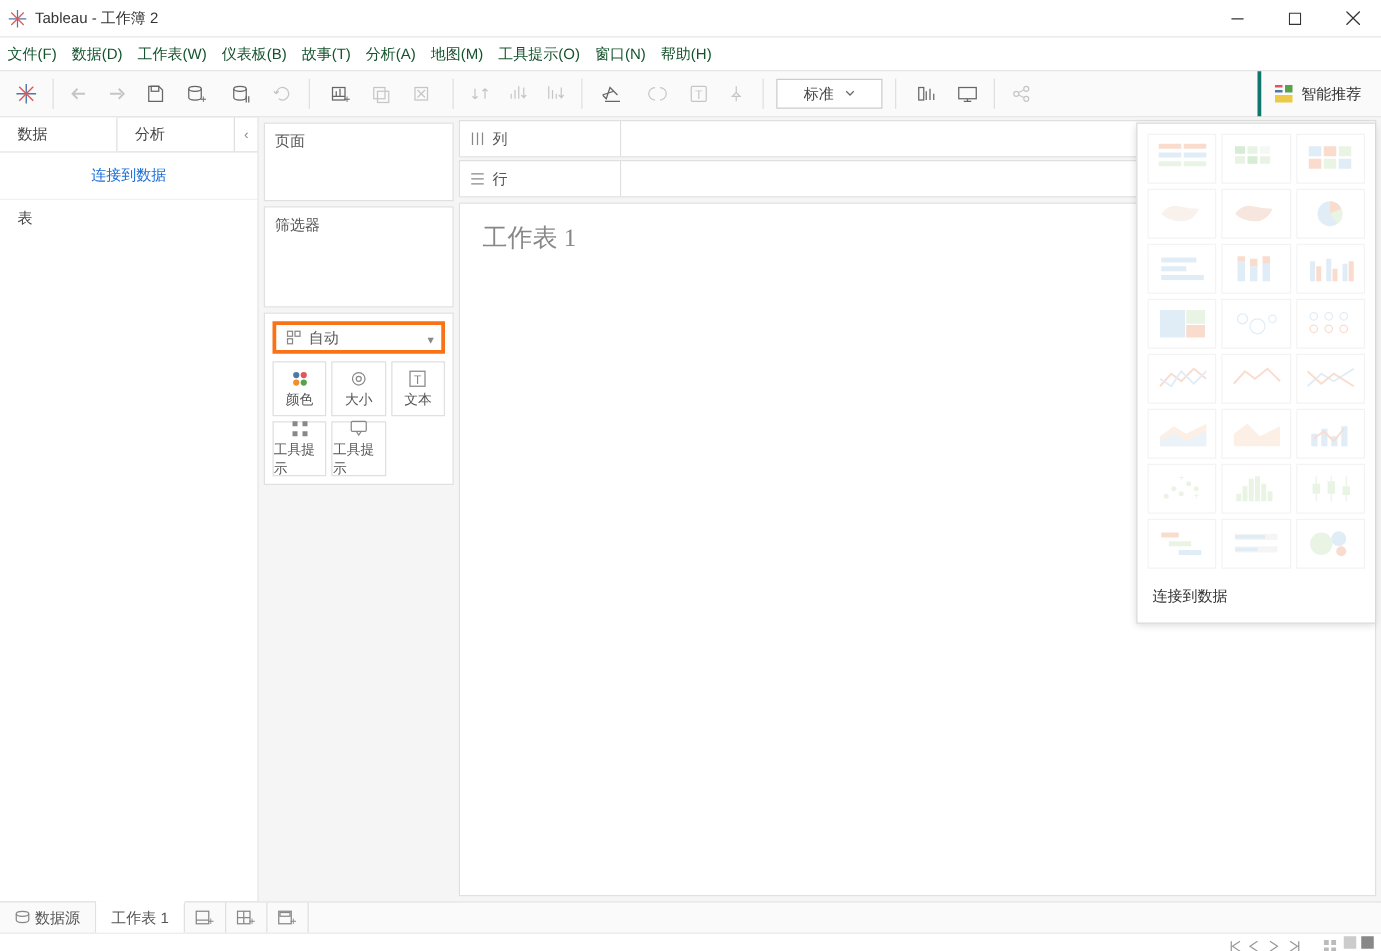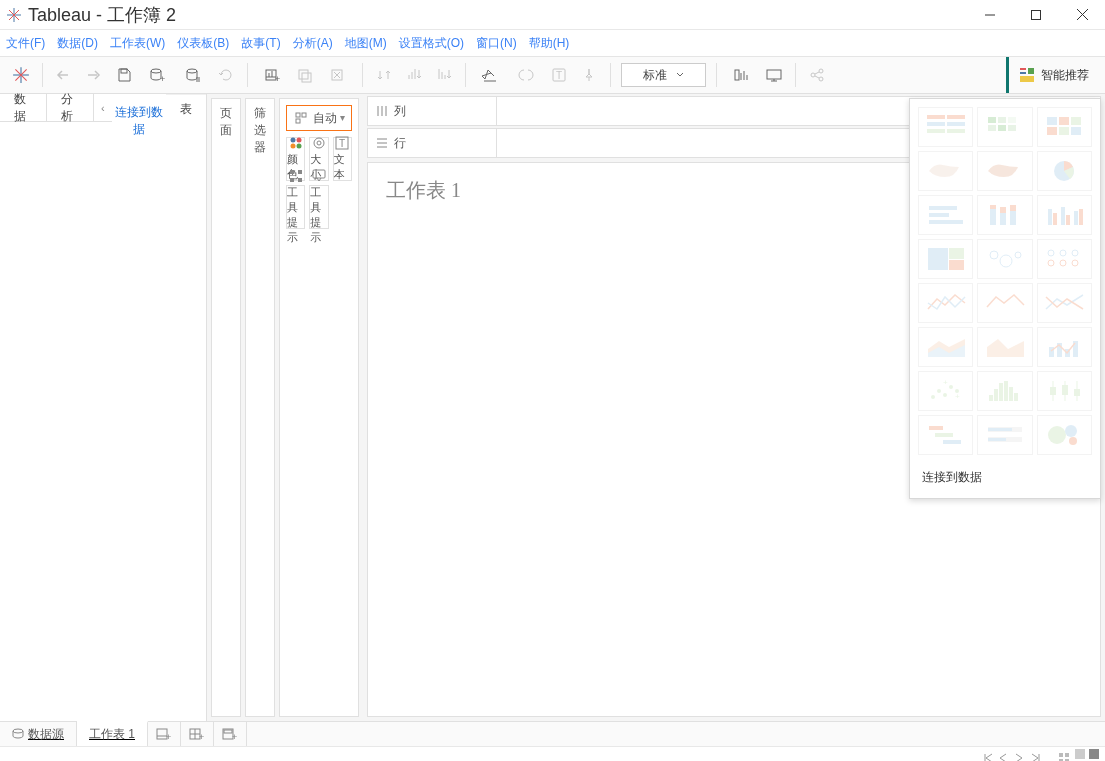--- a/index.html
+++ b/index.html
@@ -1,58 +1,58 @@
 <!DOCTYPE html>
 <html><head>
 <meta charset="utf-8">
 <style>
 * { margin: 0; padding: 0; box-sizing: border-box; font-family: "Microsoft YaHei", "SimSun", Arial, sans-serif; }
 html, body { width: 1105px; height: 761px; overflow: hidden; background: #fff; }
 
 
 .titlebar { height: 30px; border-bottom: 1px solid #e8e8e8; display: flex; align-items: center; padding-left: 6px; }
 .titlebar .logo { width: 16px; height: 16px; margin-right: 6px; position: relative; }
-.titlebar .title { font-size: 18px; color: #333; }
+.titlebar .title { font-size: 12px; color: #333; }
 .titlebar .win-controls { margin-left: auto; display: flex; }
 .titlebar .win-btn { width: 46px; height: 30px; display: flex; align-items: center; justify-content: center; font-size: 11px; color: #333; }
 
 
 .menubar { height: 26px; display: flex; align-items: center; padding-left: 6px; }
-.menubar .menu-item { font-size: 12px; color: #3b82f6; margin-right: 12px; cursor: default; }
+.menubar .menu-item { font-size: 12px; color: #14532d; margin-right: 12px; cursor: default; }
 
 
 .toolbar { height: 38px; border-top: 1px solid #e5e5e5; border-bottom: 1px solid #e0e0e0; display: flex; align-items: center; padding: 0 6px; background: #fafafa; }
 .toolbar .tbtn { width: 30px; height: 28px; display: flex; align-items: center; justify-content: center; color: #666; cursor: default; }
 .toolbar .tbtn.dd { width: 36px; position: relative; }
 .toolbar .sep { width: 1px; height: 24px; background: #e0e0e0; margin: 0 6px; }
 .toolbar .tbtn.disabled { opacity: .35; }
 .toolbar .view-select { width: 85px; height: 24px; border: 1px solid #ccc; display: flex; align-items: center; padding: 0 21px; font-size: 12px; color: #444; background: #fff; margin: 0 4px; }
 .toolbar .view-select svg { margin-left: auto; }
 .smart-rec { margin-left: auto; display: flex; align-items: center; padding: 4px 10px; font-size: 12px; color: #333; border-left: 3px solid #0f766e; height: 100%; }
 .smart-rec svg { margin-right: 6px; }
 
 
 .workarea { display: flex; height: calc(761px - 30px - 26px - 38px - 25px - 15px); }
 
 
-.left-pane { width: 207px; border-right: 1px solid #e0e0e0; display: flex; flex-direction: row; }
+.left-pane { width: 207px; border-right: 1px solid #e0e0e0; display: flex; flex-direction: column; }
 .left-tabs { height: 28px; display: flex; border-bottom: 1px solid #e0e0e0; }
 .left-tabs .ltab { flex: 1; display: flex; align-items: center; padding: 0 14px; font-size: 12px; color: #444; border-right: 1px solid #e0e0e0; }
 .left-tabs .collapse-btn { width: 18px; display:flex; align-items:center; justify-content:center; color:#888; font-size:11px; }
 .connect-link { color: #1a6ed8; font-size: 12px; text-align: center; padding: 10px 0; cursor: pointer; text-decoration: none; }
 .left-pane .tables-label { font-size: 12px; color: #444; padding: 6px 14px; border-top:1px solid #f0f0f0;}
 
 
-.cards-col { width: 160px; padding: 4px 4px; display: flex; flex-direction: row; gap: 4px; background: #f5f5f5; }
+.cards-col { width: 160px; padding: 4px 4px; display: flex; flex-direction: column; gap: 4px; background: #f5f5f5; }
 .card { background: #fff; border: 1px solid #e0e0e0; }
 .card-title { font-size: 12px; color: #555; padding: 6px 8px; }
 .card.pages .card-body { height: 32px; }
 .card.filters .card-body { height: 50px; }
 .card.marks .card-body { padding: 6px; }
-.marks-select { height: 26px; border: 1px solid #f97316; display:flex; align-items:center; padding:0 8px; font-size:12px; color:#555; margin-bottom:6px; position:relative; }
+.marks-select { height: 26px; border: 3px solid #f97316; display:flex; align-items:center; padding:0 8px; font-size:12px; color:#555; margin-bottom:6px; position:relative; }
 .marks-select .dd-arrow { position:absolute; right:6px; top:6px; font-size:10px; color:#888;}
 .marks-grid { display: grid; grid-template-columns: repeat(3, 1fr); gap: 4px; }
 .mark-cell { height: 44px; border: 1px solid #e0e0e0; display: flex; flex-direction: column; align-items: center; justify-content: center; font-size: 11px; color: #555; }
 .mark-cell svg { margin-bottom: 2px; }
 .flex-spacer-card { flex:1; background: #f5f5f5;}
 
 
 .canvas-col { flex: 1; display: flex; flex-direction: column; background:#f5f5f5;}
 .shelf-row { height: 30px; display: flex; margin:2px 4px 0 0; }
 .shelf-label { width: 130px; border: 1px solid #e0e0e0; display: flex; align-items: center; padding: 0 8px; font-size: 12px; color: #555; background:#fff;}
@@ -61,21 +61,21 @@
 .sheet-canvas { flex: 1; margin: 4px 4px 4px 0; border: 1px solid #e0e0e0; padding: 14px 18px; background:#fff;}
 .sheet-title { font-size: 20px; color: #888; font-family: "SimSun", serif;}
 
 
 .showme-panel { position:absolute; right:4px; top:98px; width:192px; background:#fff; border:1px solid #d8d8d8; box-shadow:0 2px 6px rgba(0,0,0,.15); padding:8px;}
 .showme-grid { display:grid; grid-template-columns:repeat(3,1fr); gap:4px;}
 .sm-cell { height:40px; border:1px solid #ebebeb; opacity:.55; display:flex; align-items:center; justify-content:center;}
 .showme-hint { font-size:12px; color:#333; margin-top:14px; padding:0 4px 4px;}
 
 
-.bottom-tabs { height: 25px; border-top: 1px solid #e0e0e0; display: flex; align-items: stretch; background:#fafafa;text-decoration:underline;}
+.bottom-tabs { height: 25px; border-top: 1px solid #e0e0e0; display: flex; align-items: stretch; background:#fafafa;}
 .btab { padding: 0 12px; display:flex; align-items:center; font-size:12px; color:#555; border-right:1px solid #e0e0e0;}
 .btab.icon-only { padding: 0 8px;}
 .btab.active { background:#fff; border-top:2px solid #fff; margin-top:-1px;}
 
 
 .statusbar { height:15px; border-top:1px solid #e8e8e8; display:flex; justify-content:flex-end; align-items:center; padding-right:6px; gap:4px;}
 .statusbar .sb-icon { width:12px; height:10px; color:#888;}
 .statusbar .sb-box { width:10px; height:10px; background:#888;}
 .statusbar .sb-box.light { background:#ccc;}
 svg { flex-shrink:0;}
@@ -118,21 +118,21 @@
 </div>
 
 <div class="menubar">
   <span class="menu-item">文件(F)</span>
   <span class="menu-item">数据(D)</span>
   <span class="menu-item">工作表(W)</span>
   <span class="menu-item">仪表板(B)</span>
   <span class="menu-item">故事(T)</span>
   <span class="menu-item">分析(A)</span>
   <span class="menu-item">地图(M)</span>
-  <span class="menu-item">设置格式(O)</span>
+  <span class="menu-item">工具提示(O)</span>
   <span class="menu-item">窗口(N)</span>
   <span class="menu-item">帮助(H)</span>
 </div>
 
 <div class="toolbar">
   <div class="tbtn">
       <svg width="18" height="18" viewBox="0 0 16 16">
         <g stroke="#4e79a7">
           <line x1="8" y1="1" x2="8" y2="15"></line>
           <line x1="1" y1="8" x2="15" y2="8"></line>

